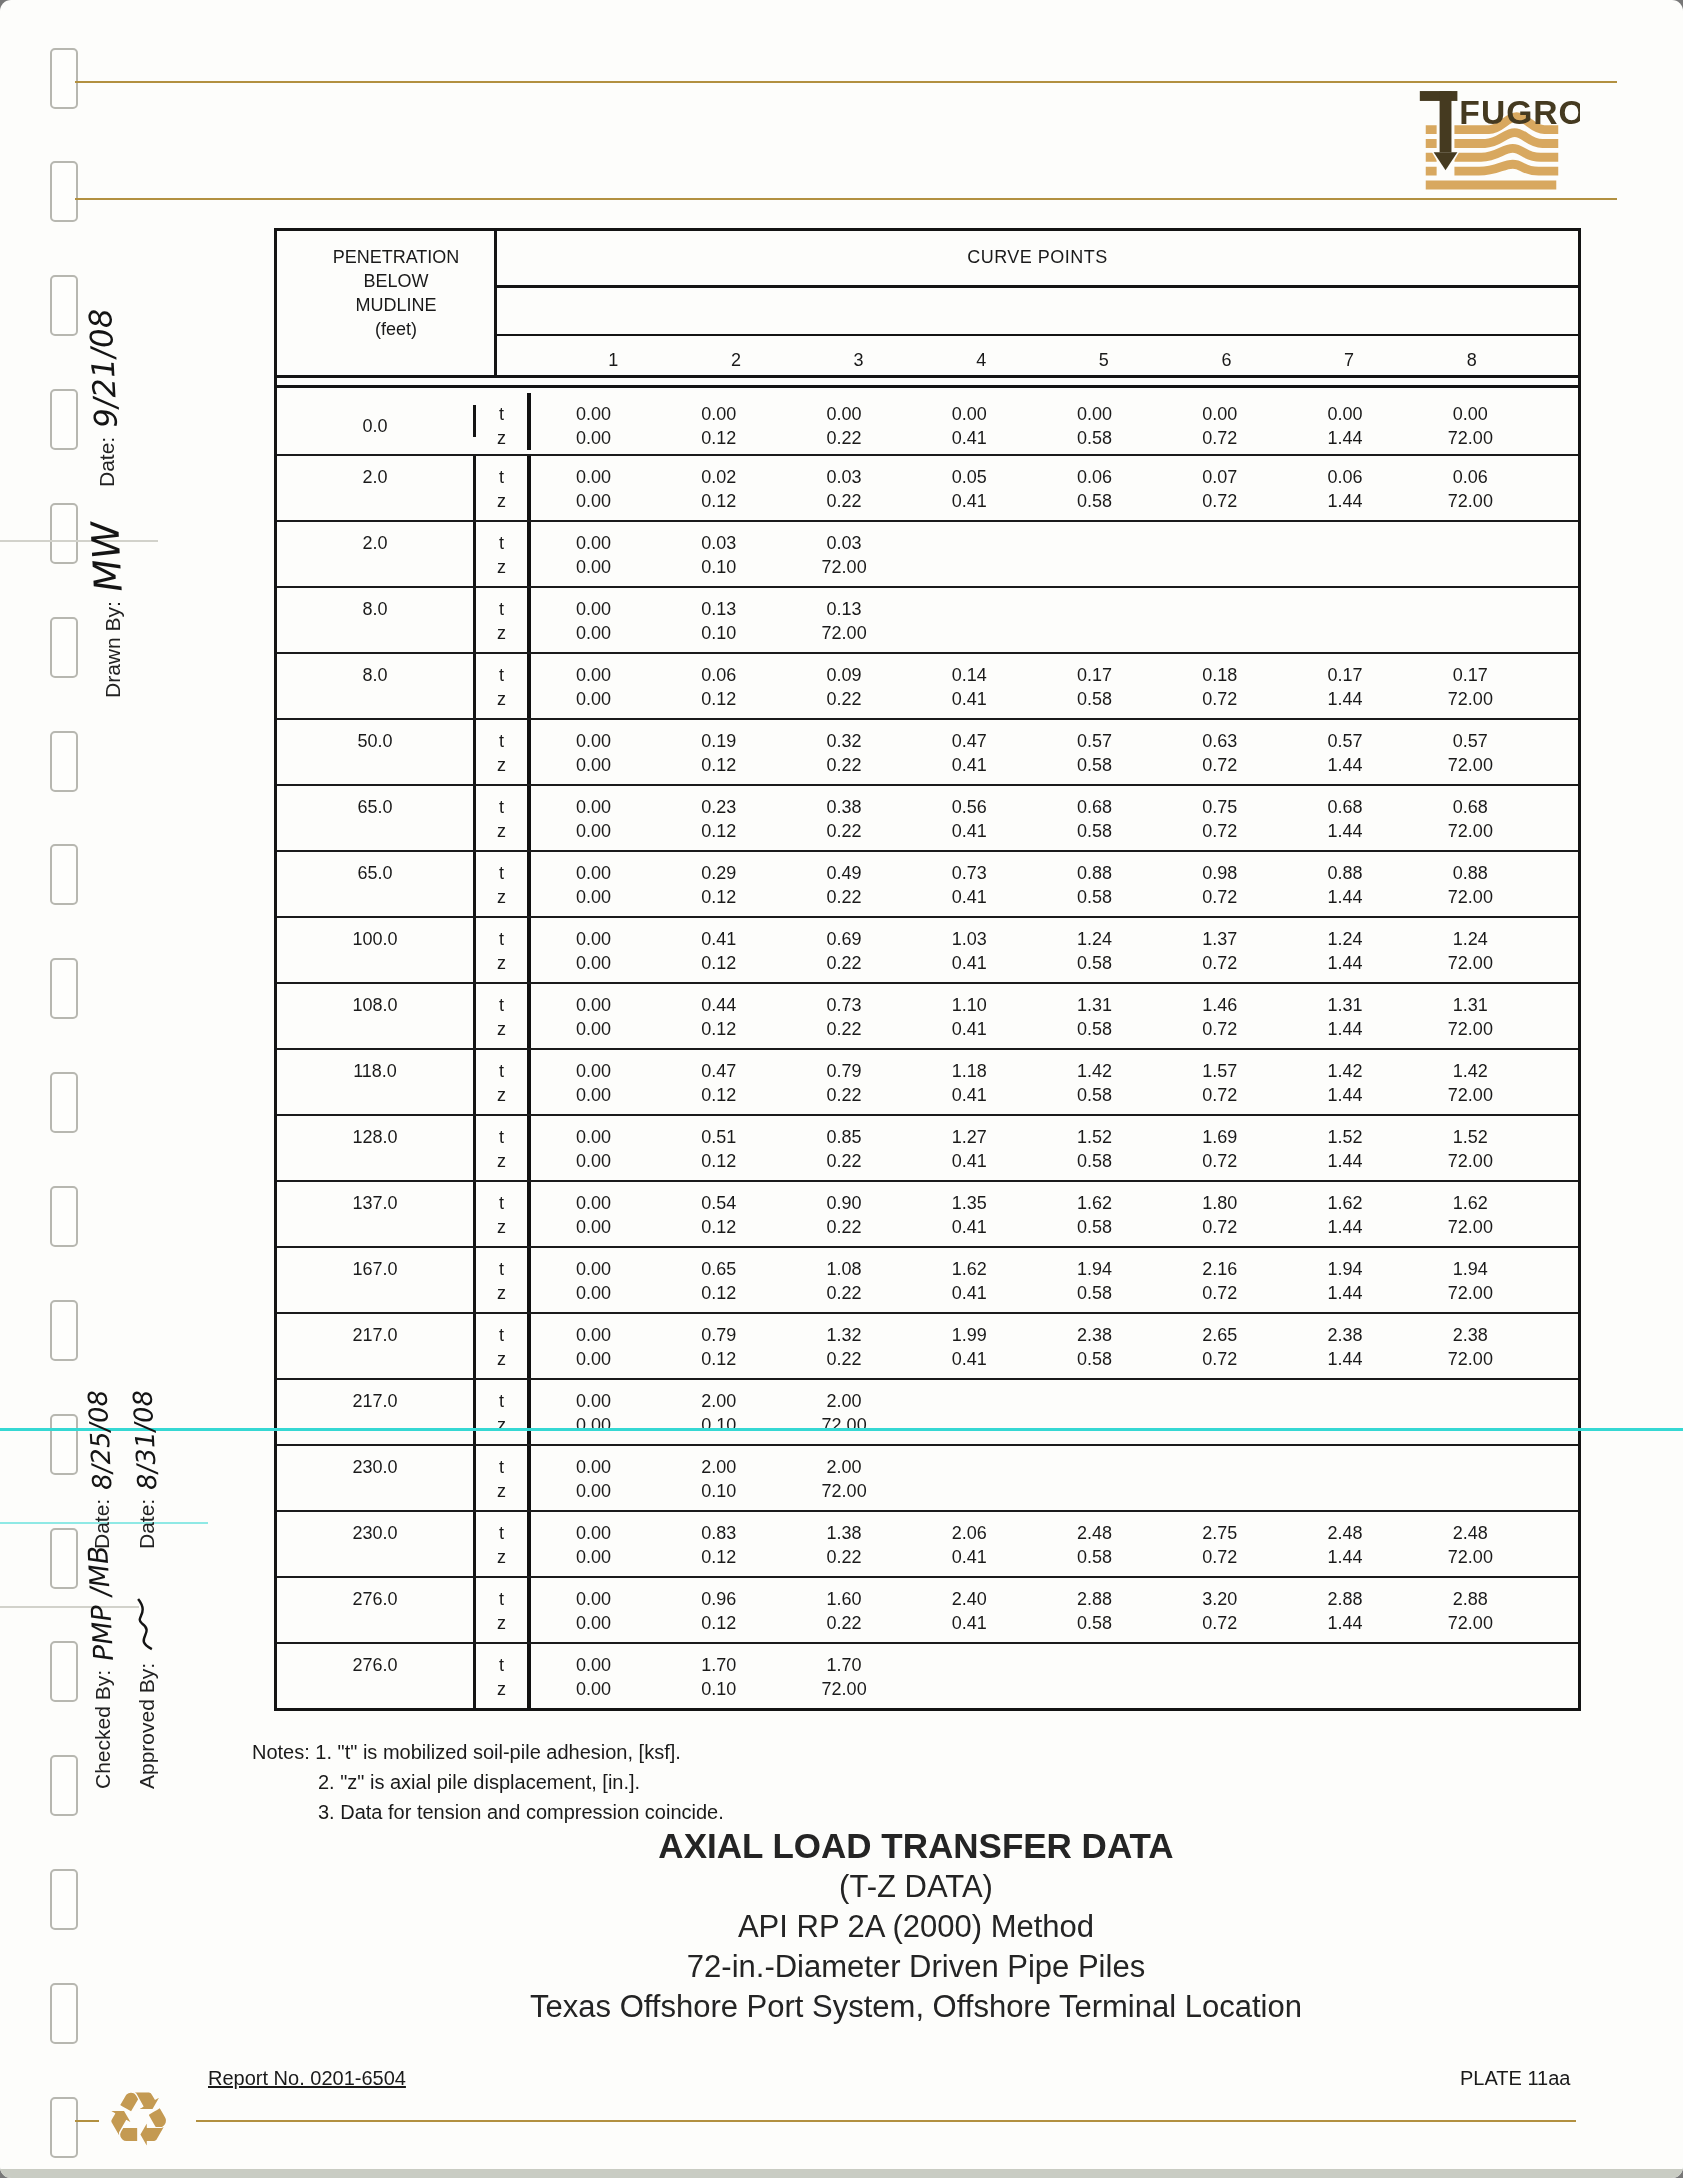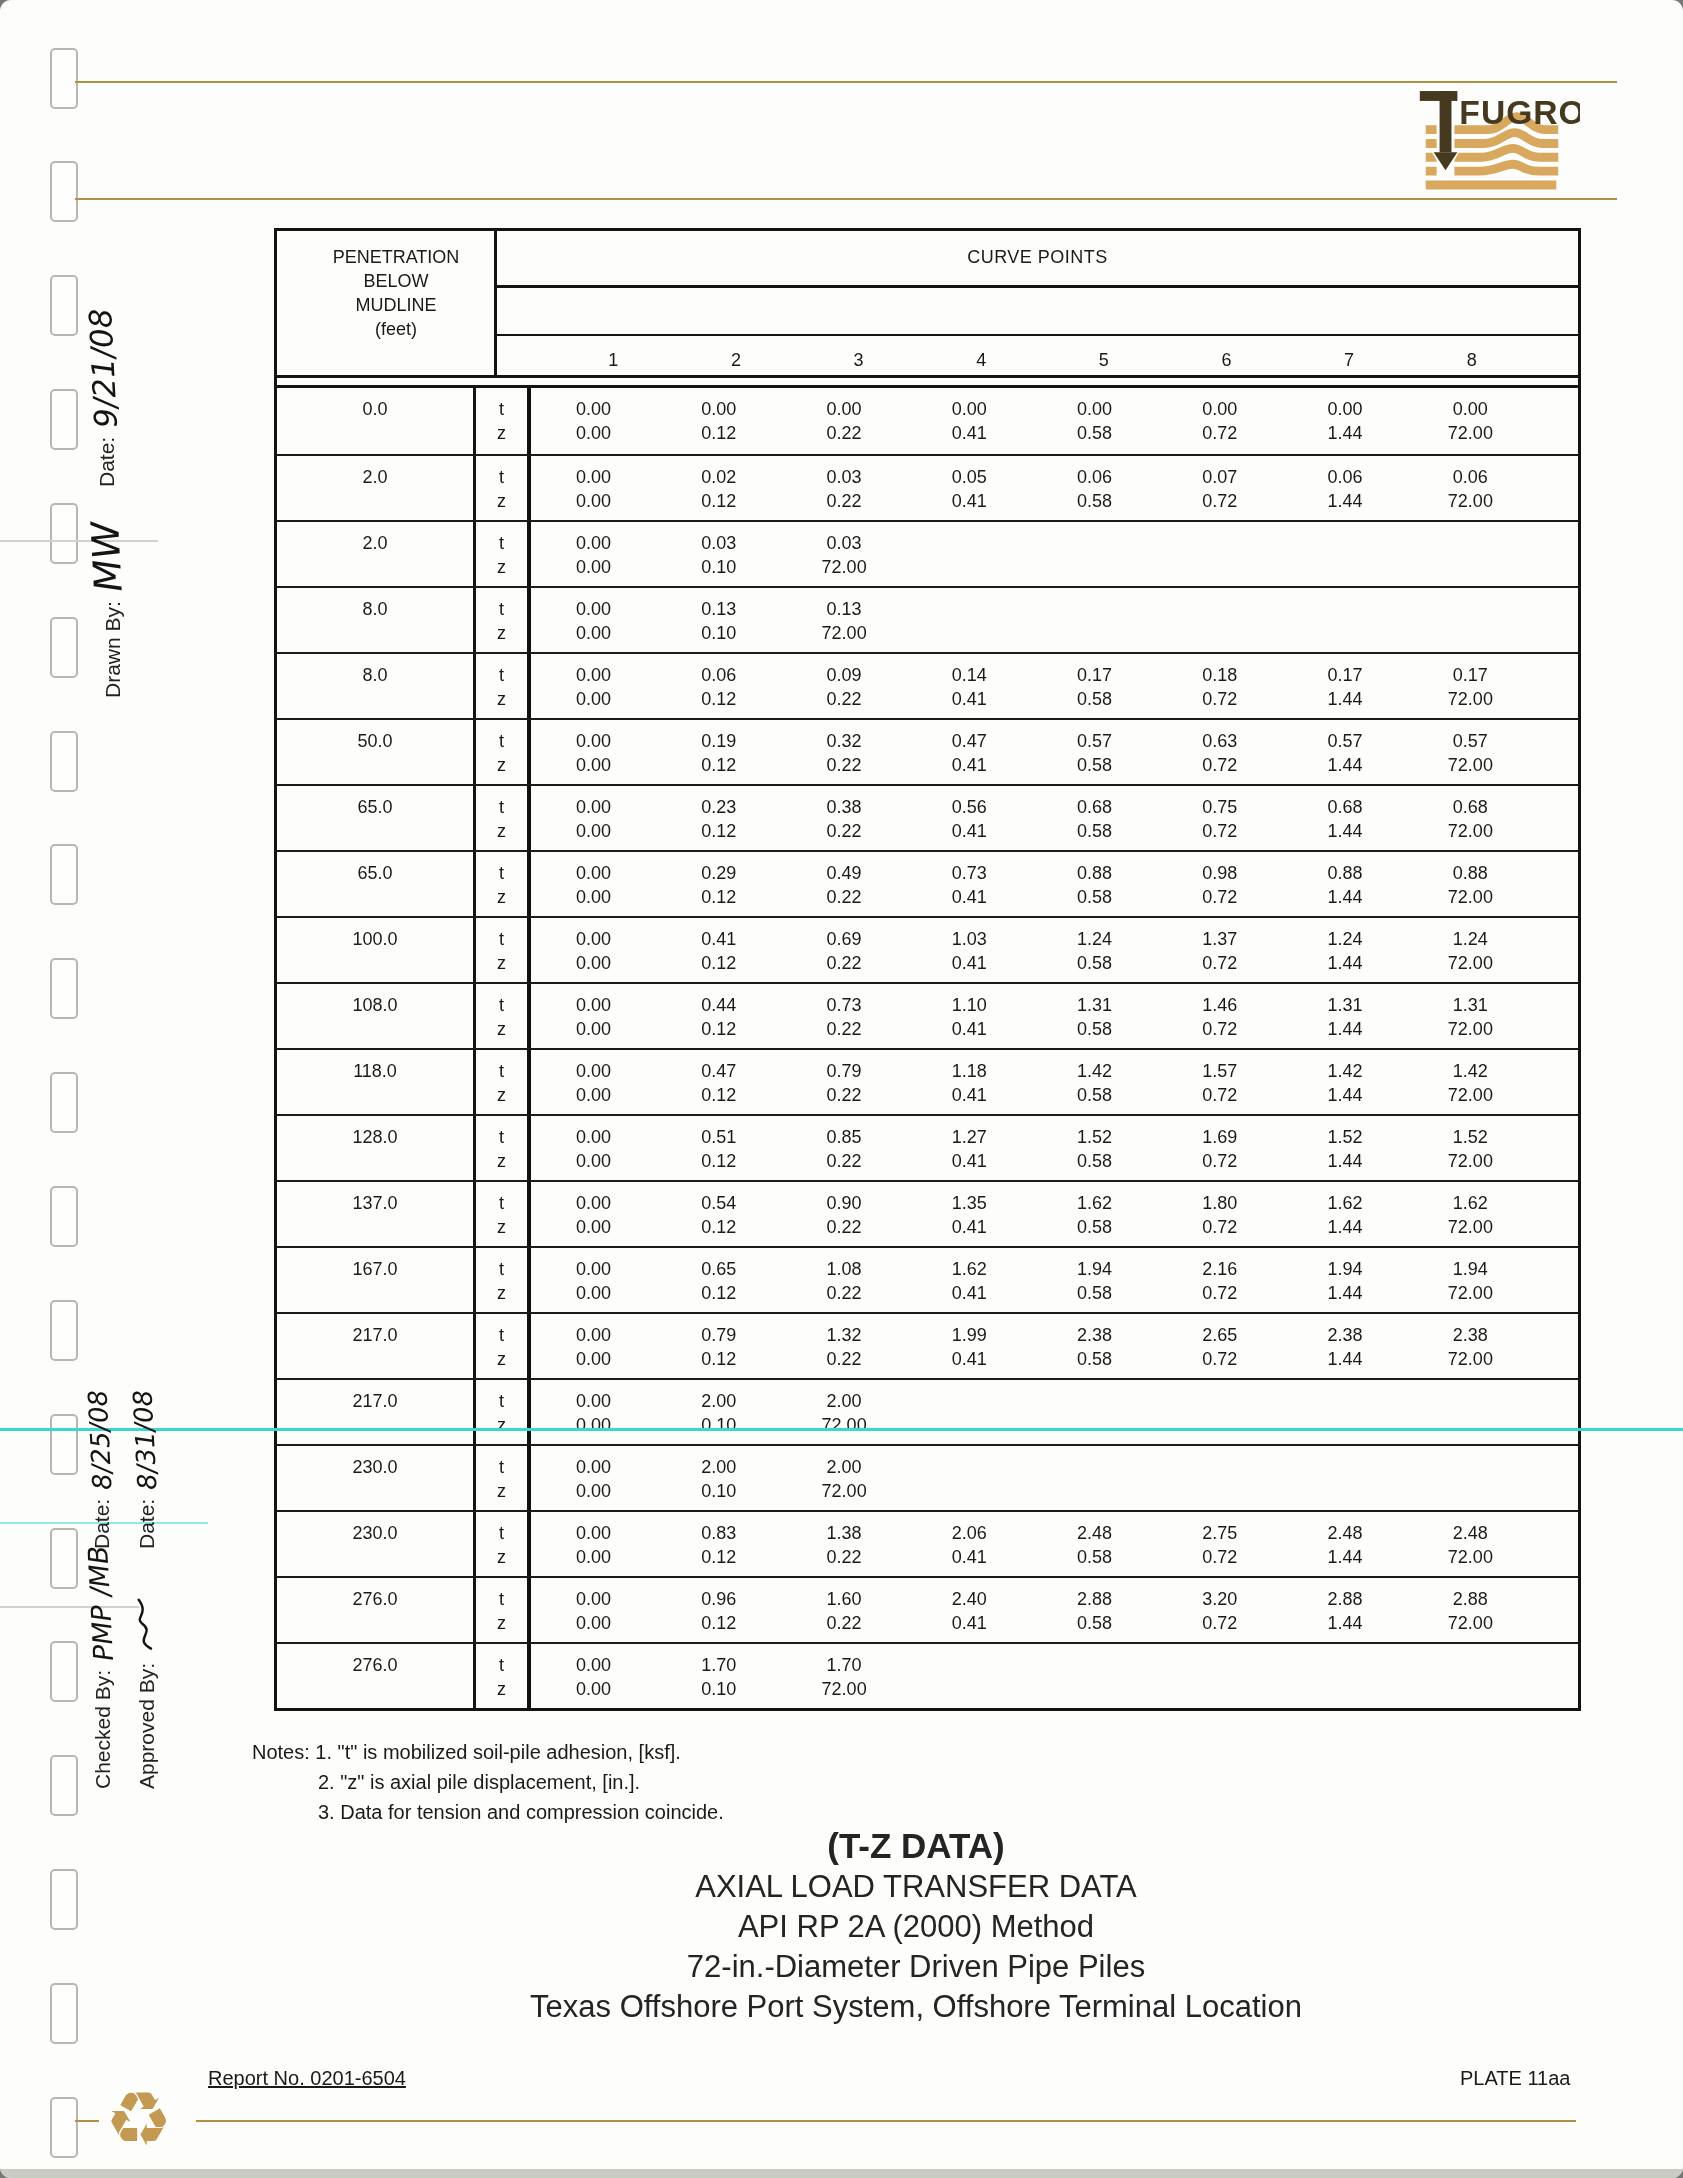--- a/index.html
+++ b/index.html
@@ -34,21 +34,21 @@
   .cp{flex:1;display:flex;flex-direction:column;gap:22px;}
   .cp-title{height:85px;border-bottom:3px solid #141414;box-sizing:border-box;display:flex;
             align-items:center;justify-content:center;font-size:18px;letter-spacing:0.5px;}
   .cp-gap{height:4px;}
   .cp-nums{height:54px;border-top:2px solid #141414;box-sizing:border-box;display:flex;
            padding:14px 45px 0 0;font-size:18px;}
   .cp-nums .spacer{width:55px;}
   .cp-nums .num{flex:1;text-align:center;}
   .hsep{height:13px;border-top:3px solid #141414;border-bottom:3px solid #141414;box-sizing:border-box;}
   .trow{display:flex;height:66px;border-top:2px solid #1b1b1b;box-sizing:border-box;}
-  .trow:first-child{border-top:none;}
+  .trow:first-child{border-top:none;align-items:center;}
   .depth{width:199px;border-right:3px solid #141414;box-sizing:border-box;text-align:center;
          padding-top:11px;font-size:18px;}
   .tz{width:55px;border-right:4px solid #111;box-sizing:border-box;text-align:center;
       padding-top:9px;font-size:18px;line-height:24px;}
   .vals{flex:1;padding:9px 45px 0 0;}
   .vline{display:flex;line-height:24px;font-size:18px;}
   .vcell{flex:1;text-align:center;}
 
   
   .notes{position:absolute;left:252px;top:1737px;font-size:20px;line-height:30px;}
@@ -762,22 +762,22 @@
   <div class="grayline" style="left:0;top:540px;width:158px;"></div>
   <div class="grayline" style="left:0;top:1606px;width:139px;"></div>
 
   <div class="notes">
     <div>Notes: 1.  "t" is mobilized soil-pile adhesion, [ksf].</div>
     <div>2.  "z" is axial pile displacement, [in.].</div>
     <div>3. Data for tension and compression coincide.</div>
   </div>
 
   <div class="titleblock">
+    <div>AXIAL LOAD TRANSFER DATA</div>
     <div>(T-Z DATA)</div>
-    <div>AXIAL LOAD TRANSFER DATA</div>
     <div>API RP 2A (2000) Method</div>
     <div>72-in.-Diameter Driven Pipe Piles</div>
     <div>Texas Offshore Port System, Offshore Terminal Location</div>
   </div>
 
   <div class="report-no">Report No. 0201-6504</div>
   <div class="plate">PLATE 11aa</div>
   <div class="goldline" id="gl3"></div>
   <div class="recycle-back"></div>
   <div class="recycle">♻</div>

